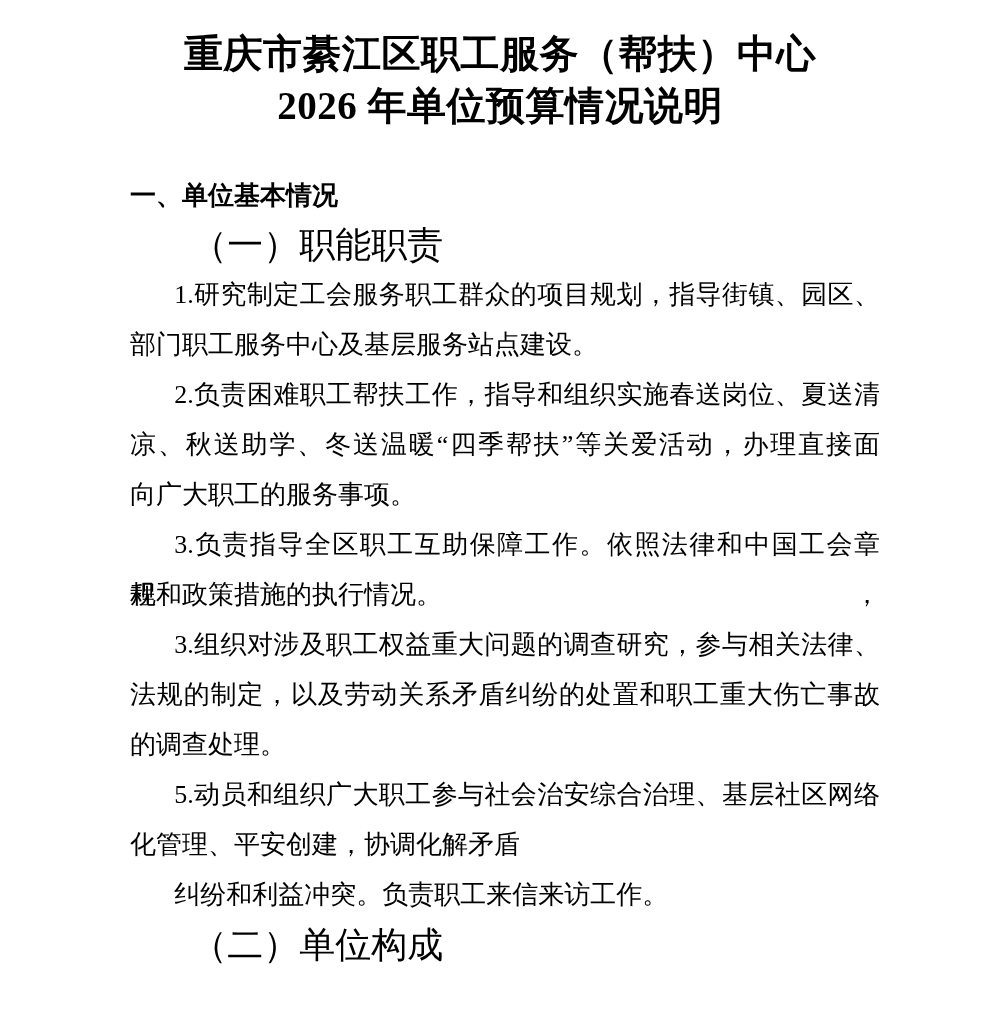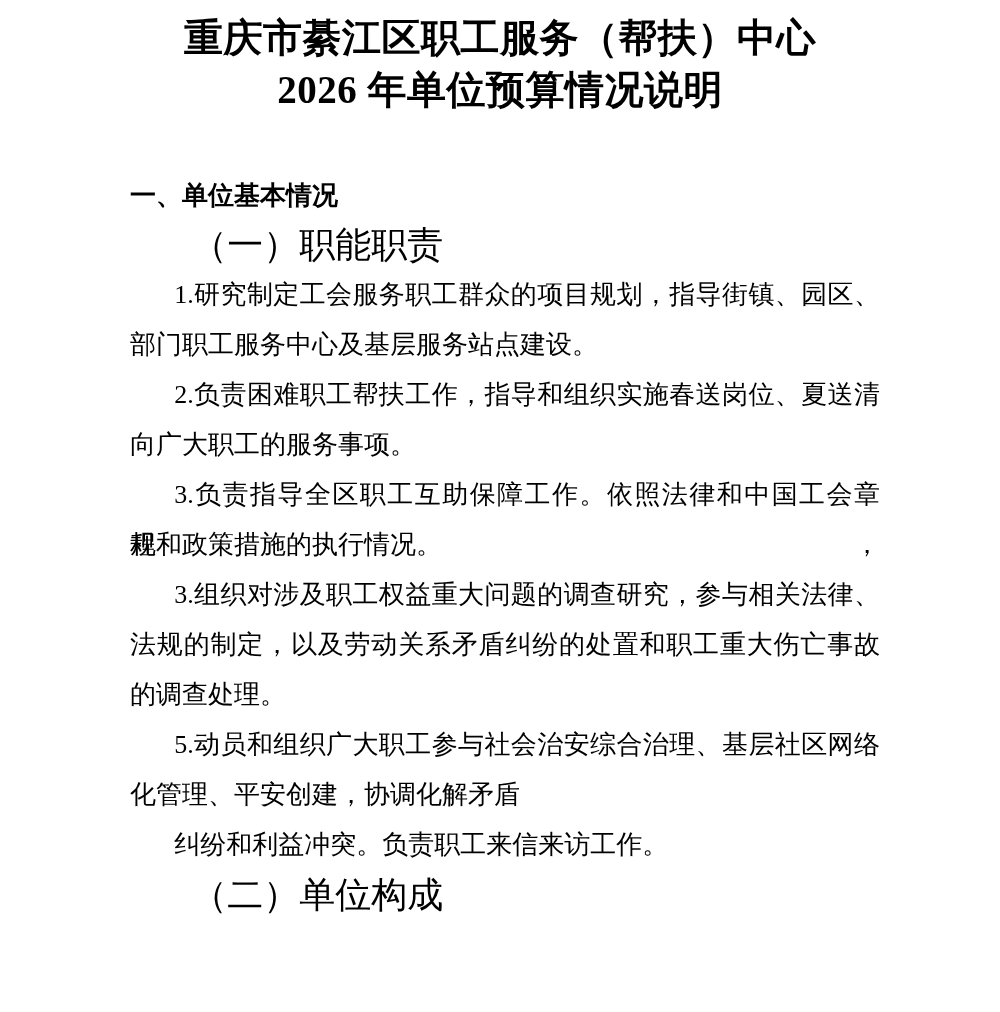--- a/index.html
+++ b/index.html
@@ -11,21 +11,21 @@
     position: relative;
     width: 1000px;
     height: 1012px;
     background: #ffffff;
     color: #000000;
     font-family: "Liberation Serif", "DejaVu Serif", serif;
     overflow: hidden;
   }
   .doc-title {
     margin: 0;
-    padding-top: 12px;
+    padding-top: 28px;
     text-align: center;
     font-weight: 700;
     font-size: 39px;
     line-height: 52px;
     font-family: "Liberation Serif", "DejaVu Serif", serif;
     letter-spacing: 0.5px;
   }
   .doc-title .t-line { display: block; }
   .content {
     position: absolute;
@@ -67,20 +67,21 @@
     <span class="t-line">重庆市綦江区职工服务（帮扶）中心</span>
     <span class="t-line">2026 年单位预算情况说明</span>
   </h1>
 
   <div class="content">
     <div class="line h1">一、单位基本情况</div>
     <div class="line h2 ind">（一）职能职责</div>
     <div class="line lj ind">1.研究制定工会服务职工群众的项目规划，指导街镇、园区、</div>
     <div class="line ll">部门职工服务中心及基层服务站点建设。</div>
     <div class="line lj ind">2.负责困难职工帮扶工作，指导和组织实施春送岗位、夏送清</div>
+    <div class="line lj">凉、秋送助学、冬送温暖“四季帮扶”等关爱活动，办理直接面</div>
     <div class="line ll">向广大职工的服务事项。</div>
     <div class="line lj ind">3.负责指导全区职工互助保障工作。依照法律和中国工会章程，</div>
     <div class="line ll">规和政策措施的执行情况。</div>
     <div class="line lj ind">3.组织对涉及职工权益重大问题的调查研究，参与相关法律、</div>
     <div class="line lj">法规的制定，以及劳动关系矛盾纠纷的处置和职工重大伤亡事故</div>
     <div class="line ll">的调查处理。</div>
     <div class="line lj ind">5.动员和组织广大职工参与社会治安综合治理、基层社区网络</div>
     <div class="line ll">化管理、平安创建，协调化解矛盾</div>
     <div class="line ll ind">纠纷和利益冲突。负责职工来信来访工作。</div>
     <div class="line h2 ind">（二）单位构成</div>

